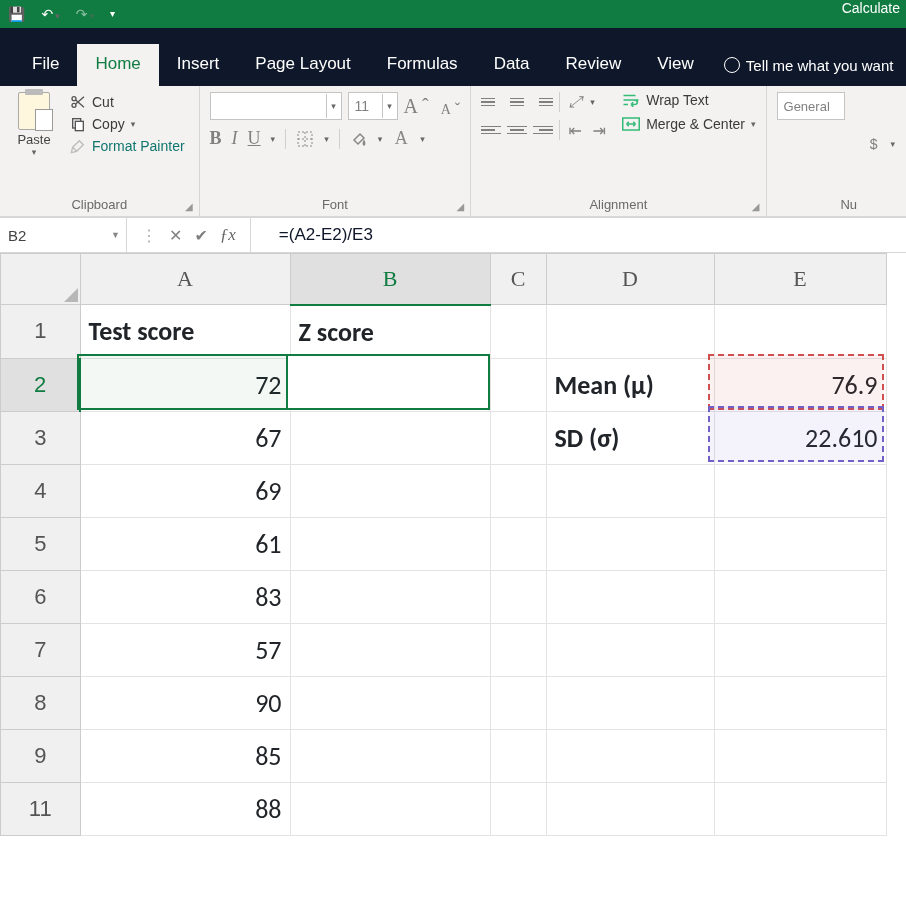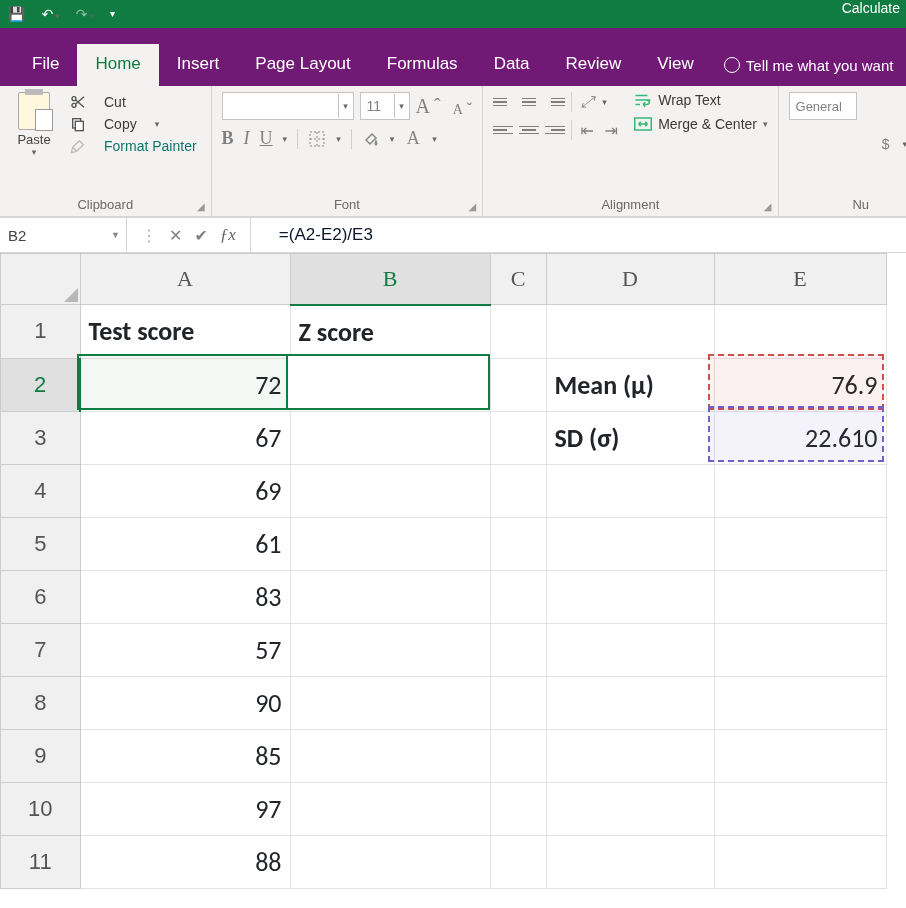--- a/index.html
+++ b/index.html
@@ -21,21 +21,21 @@
     position: relative;
   }
   .qat { display: flex; align-items: center; gap: 16px; }
   .qat .icn { font-size: 14px; color: #fff; cursor: pointer; line-height:1;}
   .qat .disabled { opacity: .5; }
   .titlebar .doc-title {
     position: absolute; right: 6px; top: 0; font-size: 14px;
   }
   
   .menubar {
-    background: #701a75;
+    background: #0f172a;
     height: 58px;
     display: flex; align-items: flex-end;
     padding: 0 0 0 14px;
     color: #fff;
     font-size: 17px;
   }
   .menubar .tab {
     padding: 10px 18px 12px 18px;
     cursor: pointer;
   }
@@ -70,21 +70,21 @@
     width:48px; color:#444; cursor:pointer; font-size:13px;
   }
   .paste-icon {
     width:30px;height:36px;border:1px solid #aaa; border-radius:2px; background:#fff7dd;
     position:relative; margin-bottom:2px;
   }
   .paste-icon:before{content:"";position:absolute;top:-4px;left:6px;width:18px;height:6px;background:#bbb;border-radius:1px;}
   .paste-icon:after{content:"";position:absolute;bottom:-2px;right:-4px;width:16px;height:20px;background:#fff;border:1px solid #999;}
   .caret { font-size:9px; color:#666; }
   .clip-side { display:flex; flex-direction:column; gap:2px; font-size:14px; color:#3b3b3b; }
-  .clip-side .row { display:flex; align-items:center; gap:18px; white-space:nowrap; cursor:pointer; padding:2px 4px;}
+  .clip-side .row { display:flex; align-items:center; gap:6px; white-space:nowrap; cursor:pointer; padding:2px 4px;}
   .clip-side svg { width:16px; height:16px; }
   .clip-side .row.disabled { color:#0f766e;}
   .clip-side .row.disabled svg { opacity:.5;}
   
   .font-main { display:flex; flex-direction:column; gap:8px; flex:1; }
   .fontrow { display:flex; gap:6px; align-items:center;}
   .combo { display:flex; align-items:center; background:#fff; border:1px solid #c4c4c4; height:26px; }
   .combo.font { width:130px; }
   .combo.size { width:48px; }
   .combo .v { flex:1; padding:0 6px; font-size:14px; color:#808080;}
@@ -475,28 +475,20 @@
         </tr>
   <tr>
           <th class="rowhead">9</th>
           <td class="cell r">85</td>
           <td class="cell"></td>
           <td class="cell"></td>
           <td class="cell"></td>
           <td class="cell"></td>
         </tr>
   <tr>
-          <th class="rowhead">10</th>
-          <td class="cell r">97</td>
-          <td class="cell"></td>
-          <td class="cell"></td>
-          <td class="cell"></td>
-          <td class="cell"></td>
-        </tr>
-  <tr>
           <th class="rowhead">11</th>
           <td class="cell r">88</td>
           <td class="cell"></td>
           <td class="cell"></td>
           <td class="cell"></td>
           <td class="cell"></td>
         </tr>
 </tbody>
     </table>
 

